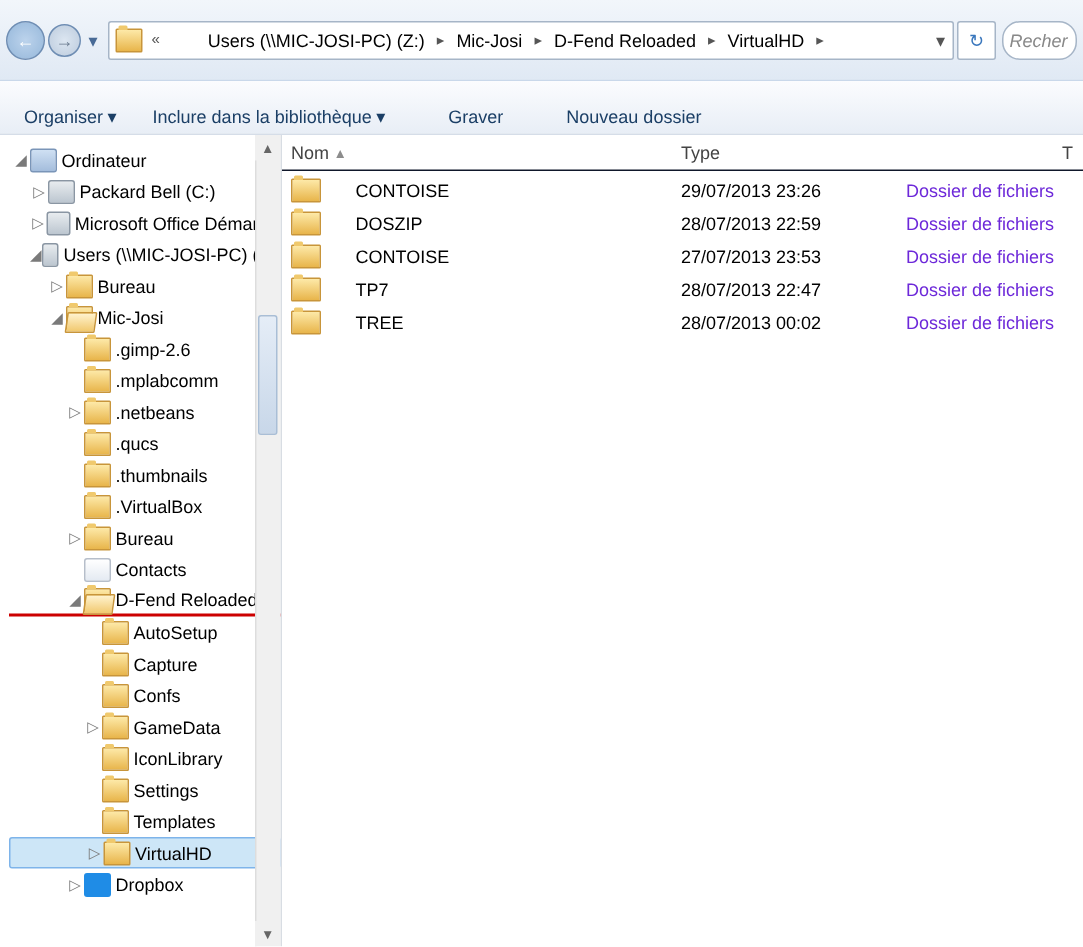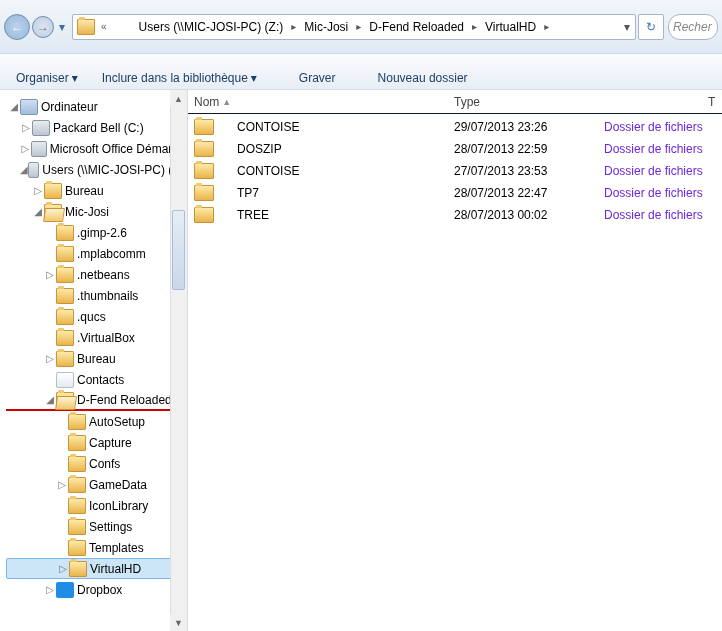--- a/index.html
+++ b/index.html
@@ -165,26 +165,26 @@
           <span>.mplabcomm</span>
         </div>
       <div class="tree-item ind-3">
           <span class="exp">▷</span>
           <span class="ico ico-folder"></span>
           <span>.netbeans</span>
         </div>
       <div class="tree-item ind-3">
           <span class="exp"></span>
           <span class="ico ico-folder"></span>
+          <span>.qucs</span>
+        </div>
+      <div class="tree-item ind-3">
+          <span class="exp"></span>
+          <span class="ico ico-folder"></span>
           <span>.thumbnails</span>
-        </div>
-      <div class="tree-item ind-3">
-          <span class="exp"></span>
-          <span class="ico ico-folder"></span>
-          <span>.qucs</span>
         </div>
       <div class="tree-item ind-3">
           <span class="exp"></span>
           <span class="ico ico-folder"></span>
           <span>.VirtualBox</span>
         </div>
       <div class="tree-item ind-3">
           <span class="exp">▷</span>
           <span class="ico ico-folder"></span>
           <span>Bureau</span>

